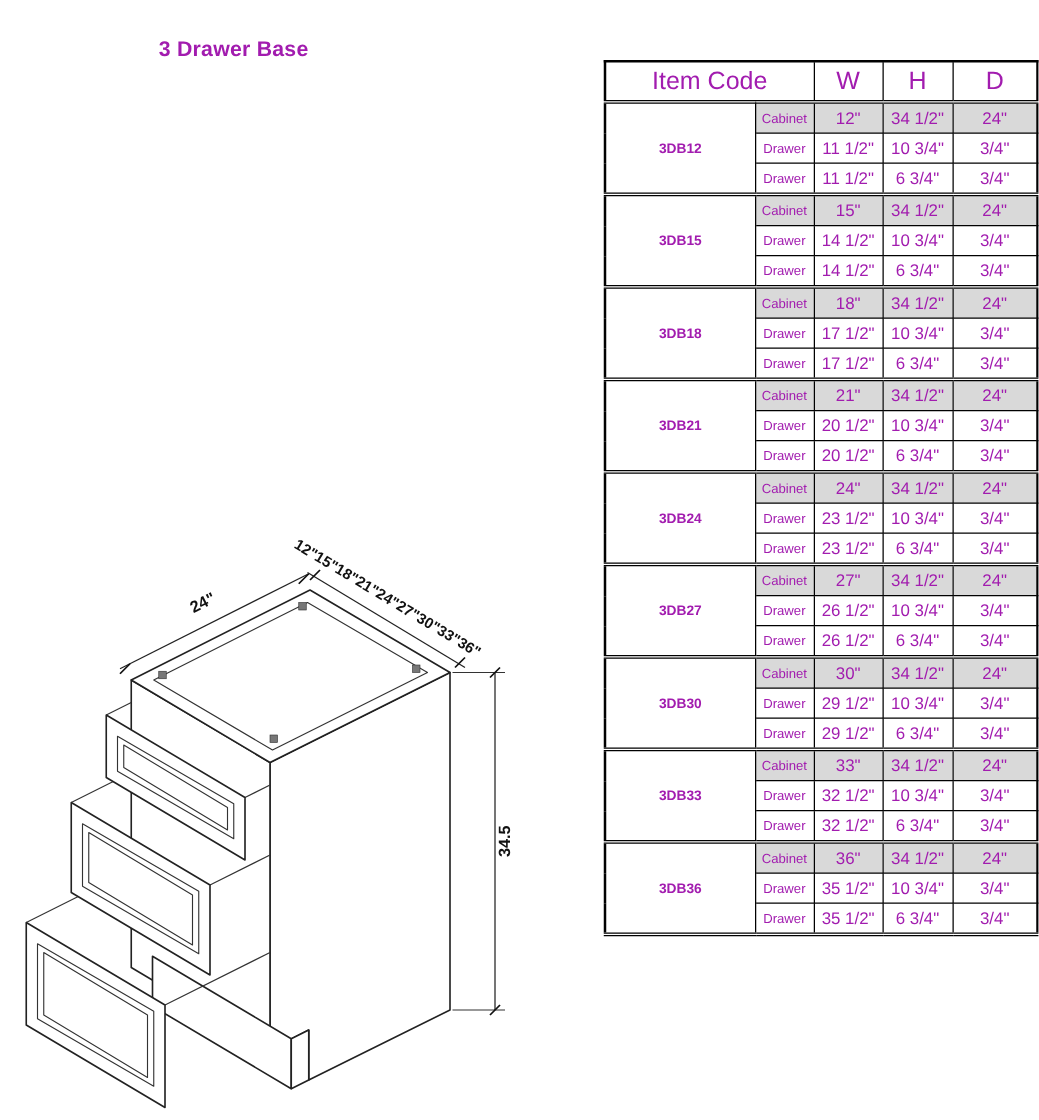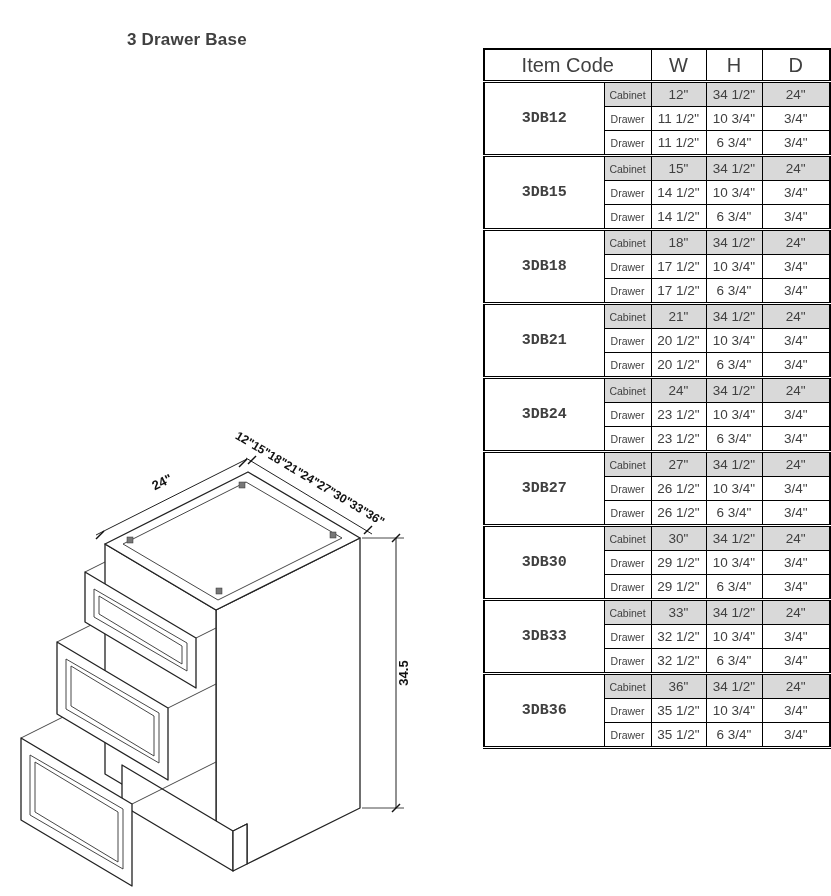--- a/index.html
+++ b/index.html
@@ -1,37 +1,37 @@
 <!DOCTYPE html>
 <html><head>
 <meta charset="utf-8">
 <style>
   html,body{margin:0;padding:0;background:#ffffff;}
   .sheet{
     position:relative;width:831px;height:896px;background:#ffffff;overflow:hidden;
-    font-family:"Liberation Sans", sans-serif;color:#404040;
+    font-family:"Liberation Sans", sans-serif;color:#a21caf;
   }
   .page-title{
     position:absolute;left:127px;top:30px;
     font-size:17px;font-weight:bold;letter-spacing:.2px;
   }
   
   .spec-table{
     position:absolute;left:483px;top:48px;
     border-collapse:collapse;table-layout:fixed;
     border:2px solid #000;background:#fff;
   }
   .spec-table th,.spec-table td{
     border:1px solid #000;
     text-align:center;vertical-align:middle;
     padding:0 2px;overflow:hidden;white-space:nowrap;
   }
   .spec-table th{height:30px;font-size:20px;font-weight:normal;margin-left:32px;}
   .spec-table td{height:23px;font-size:13.5px;}
-  .spec-table td.code-cell{font-size:15px;font-weight:bold;background:#fff;border-bottom:3px double #000;font-family:Liberation Mono, monospace;}
+  .spec-table td.code-cell{font-size:11px;font-weight:bold;background:#fff;border-bottom:3px double #000;}
   .spec-table td.part-cell{font-size:10.5px;text-align:center;}
   .spec-table thead th{border-bottom:3px double #000;}
   .spec-table tr.cabinet-row td:not(.code-cell){background:#d9d9d9;}
   .spec-table tr.group-end td{border-bottom:3px double #000;}
   
   .diagram{position:absolute;left:0;top:420px;}
   .diagram .face{fill:#fff;stroke:#222;stroke-width:1.3;stroke-linejoin:round;}
   .diagram .thin{fill:none;stroke:#333;stroke-width:0.9;stroke-linejoin:round;}
   .diagram .dim{fill:none;stroke:#222;stroke-width:1;}
   .diagram .tick{stroke:#111;stroke-width:1.4;}

